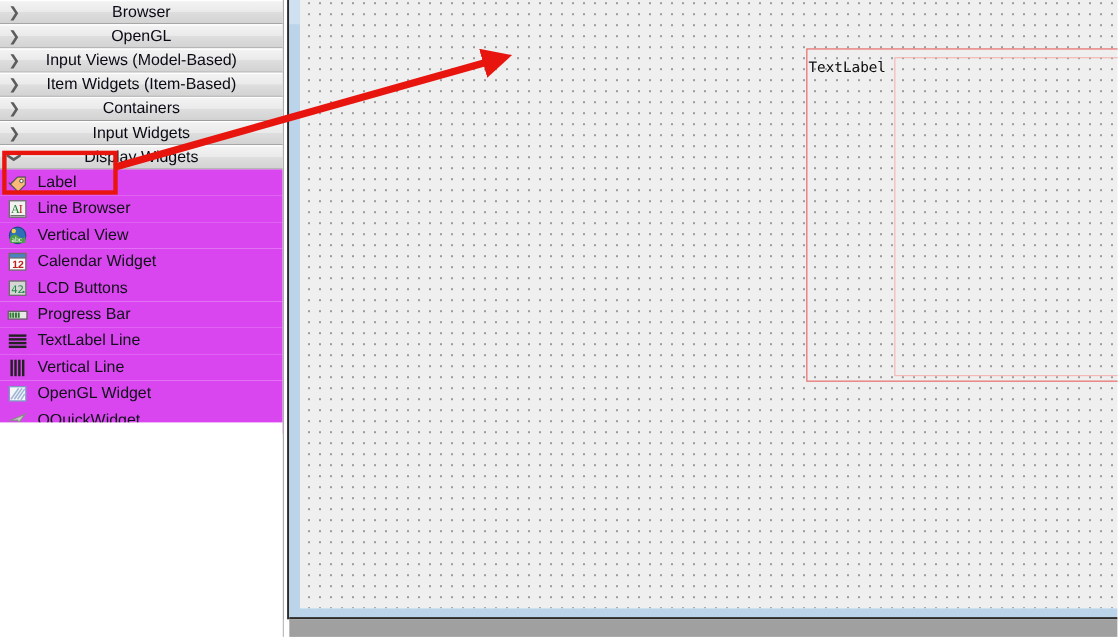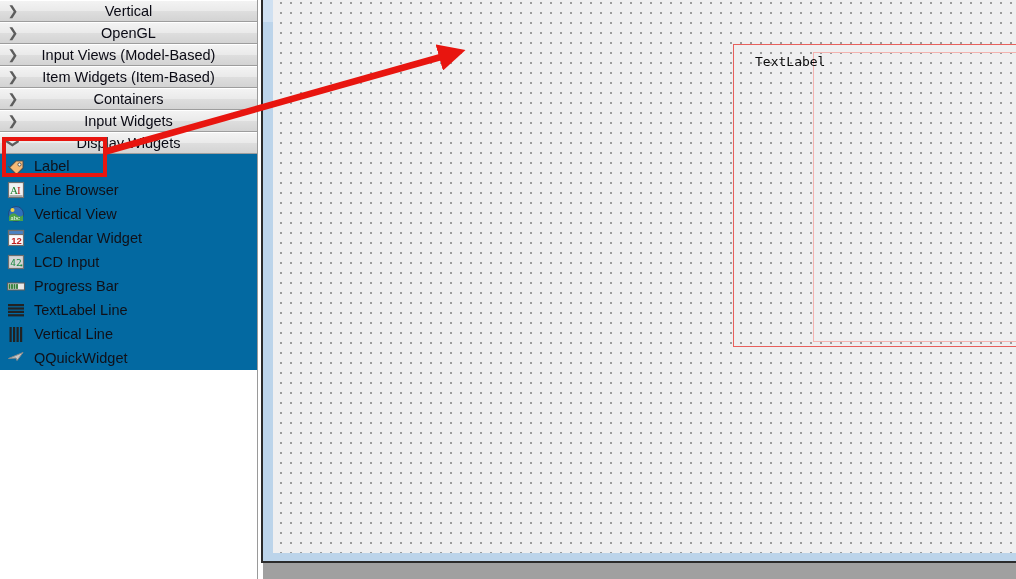--- a/index.html
+++ b/index.html
@@ -61,21 +61,21 @@
     width: 100%;
     text-align: center;
   }
 
   .widget-item {
     position: relative;
     height: 24px;
     display: flex;
     align-items: center;
     padding-left: 6px;
-    background: #0369a1;
+    background: #d946ef;
     color: #101018;
     font-size: 14.5px;
     cursor: pointer;
     user-select: none;
   }
   .widget-item .item-label {
     margin-left: 8px;
     white-space: nowrap;
   }
   .icon-slot {
@@ -157,21 +157,20 @@
     background: transparent;
   }
   #text-label {
     position: absolute;
     left: 462px; top: 54px;
     font-family: "DejaVu Sans Mono", "Liberation Mono", monospace;
     font-size: 13px;
     line-height: 16px;
     color: #0b0b0b;
     white-space: nowrap;
-    padding-left: 20px;
   }
 
   
   #form-hscroll-track {
     position: absolute;
     left: 263px; top: 553px;
     width: 753px; height: 8px;
     background: #bcd4ea;
   }
   #form-bottom-border {
@@ -209,21 +208,21 @@
     background: transparent;
   }
 </style>
 </head>
 <body>
 
 <div id="widget-box">
 
   <div class="category-header">
     <span class="chevron">❯</span>
-    <span class="cat-label">Vertical</span>
+    <span class="cat-label">Browser</span>
   </div>
 
   <div class="category-header">
     <span class="chevron">❯</span>
     <span class="cat-label">OpenGL</span>
   </div>
 
   <div class="category-header">
     <span class="chevron">❯</span>
     <span class="cat-label">Input Views (Model-Based)</span>
@@ -297,21 +296,21 @@
   </div>
 
   <div class="widget-item">
     <span class="icon-slot">
       <svg width="20" height="20" viewBox="0 0 20 20">
         <rect x="2.5" y="3.5" width="15" height="13" fill="#d6d6d6" stroke="#6e6e6e" stroke-width="1.2"></rect>
         <text x="4.3" y="14" font-family="DejaVu Sans Mono, monospace" font-size="9.5" fill="#1f8a46">42</text>
         <rect x="14.5" y="12.5" width="1.8" height="1.8" fill="#1f8a46"></rect>
       </svg>
     </span>
-    <span class="item-label">LCD Input</span>
+    <span class="item-label">LCD Buttons</span>
   </div>
 
   <div class="widget-item">
     <span class="icon-slot">
       <svg width="20" height="20" viewBox="0 0 20 20">
         <rect x="1.5" y="7" width="17" height="7" fill="#e8e8e8" stroke="#5e5e5e" stroke-width="1.1"></rect>
         <rect x="2.6" y="8.1" width="1.8" height="4.8" fill="#2f7a33"></rect>
         <rect x="5.1" y="8.1" width="1.8" height="4.8" fill="#2f7a33"></rect>
         <rect x="7.6" y="8.1" width="1.8" height="4.8" fill="#2f7a33"></rect>
         <rect x="10.1" y="8.1" width="1.8" height="4.8" fill="#2f7a33"></rect>
@@ -337,20 +336,34 @@
       <svg width="20" height="20" viewBox="0 0 20 20">
         <rect x="3.5" y="3" width="2.2" height="15" fill="#222"></rect>
         <rect x="7" y="3" width="2.2" height="15" fill="#222"></rect>
         <rect x="10.5" y="3" width="2.2" height="15" fill="#222"></rect>
         <rect x="14" y="3" width="2.2" height="15" fill="#222"></rect>
       </svg>
     </span>
     <span class="item-label">Vertical Line</span>
   </div>
 
+  <div class="widget-item">
+    <span class="icon-slot">
+      <svg width="20" height="20" viewBox="0 0 20 20">
+        <rect x="2.5" y="3.5" width="15" height="13" fill="#f4f6fa" stroke="#7d9bc4" stroke-width="1.2"></rect>
+        <g stroke="#9fb6d6" stroke-width="1.4">
+          <line x1="4" y1="15" x2="11" y2="5"></line>
+          <line x1="7" y1="15" x2="14" y2="5"></line>
+          <line x1="10" y1="15" x2="16.5" y2="5.5"></line>
+          <line x1="13" y1="15.5" x2="16.5" y2="10"></line>
+        </g>
+      </svg>
+    </span>
+    <span class="item-label">OpenGL Widget</span>
+  </div>
 
   <div class="widget-item">
     <span class="icon-slot">
       <svg width="20" height="20" viewBox="0 0 20 20">
         <path d="M2.5 10.5 L17 4.5 L11 12.5 L10 10 Z" fill="#c8c8c8" stroke="#8a8a8a" stroke-width="1"></path>
       </svg>
     </span>
     <span class="item-label">QQuickWidget</span>
   </div>
 

